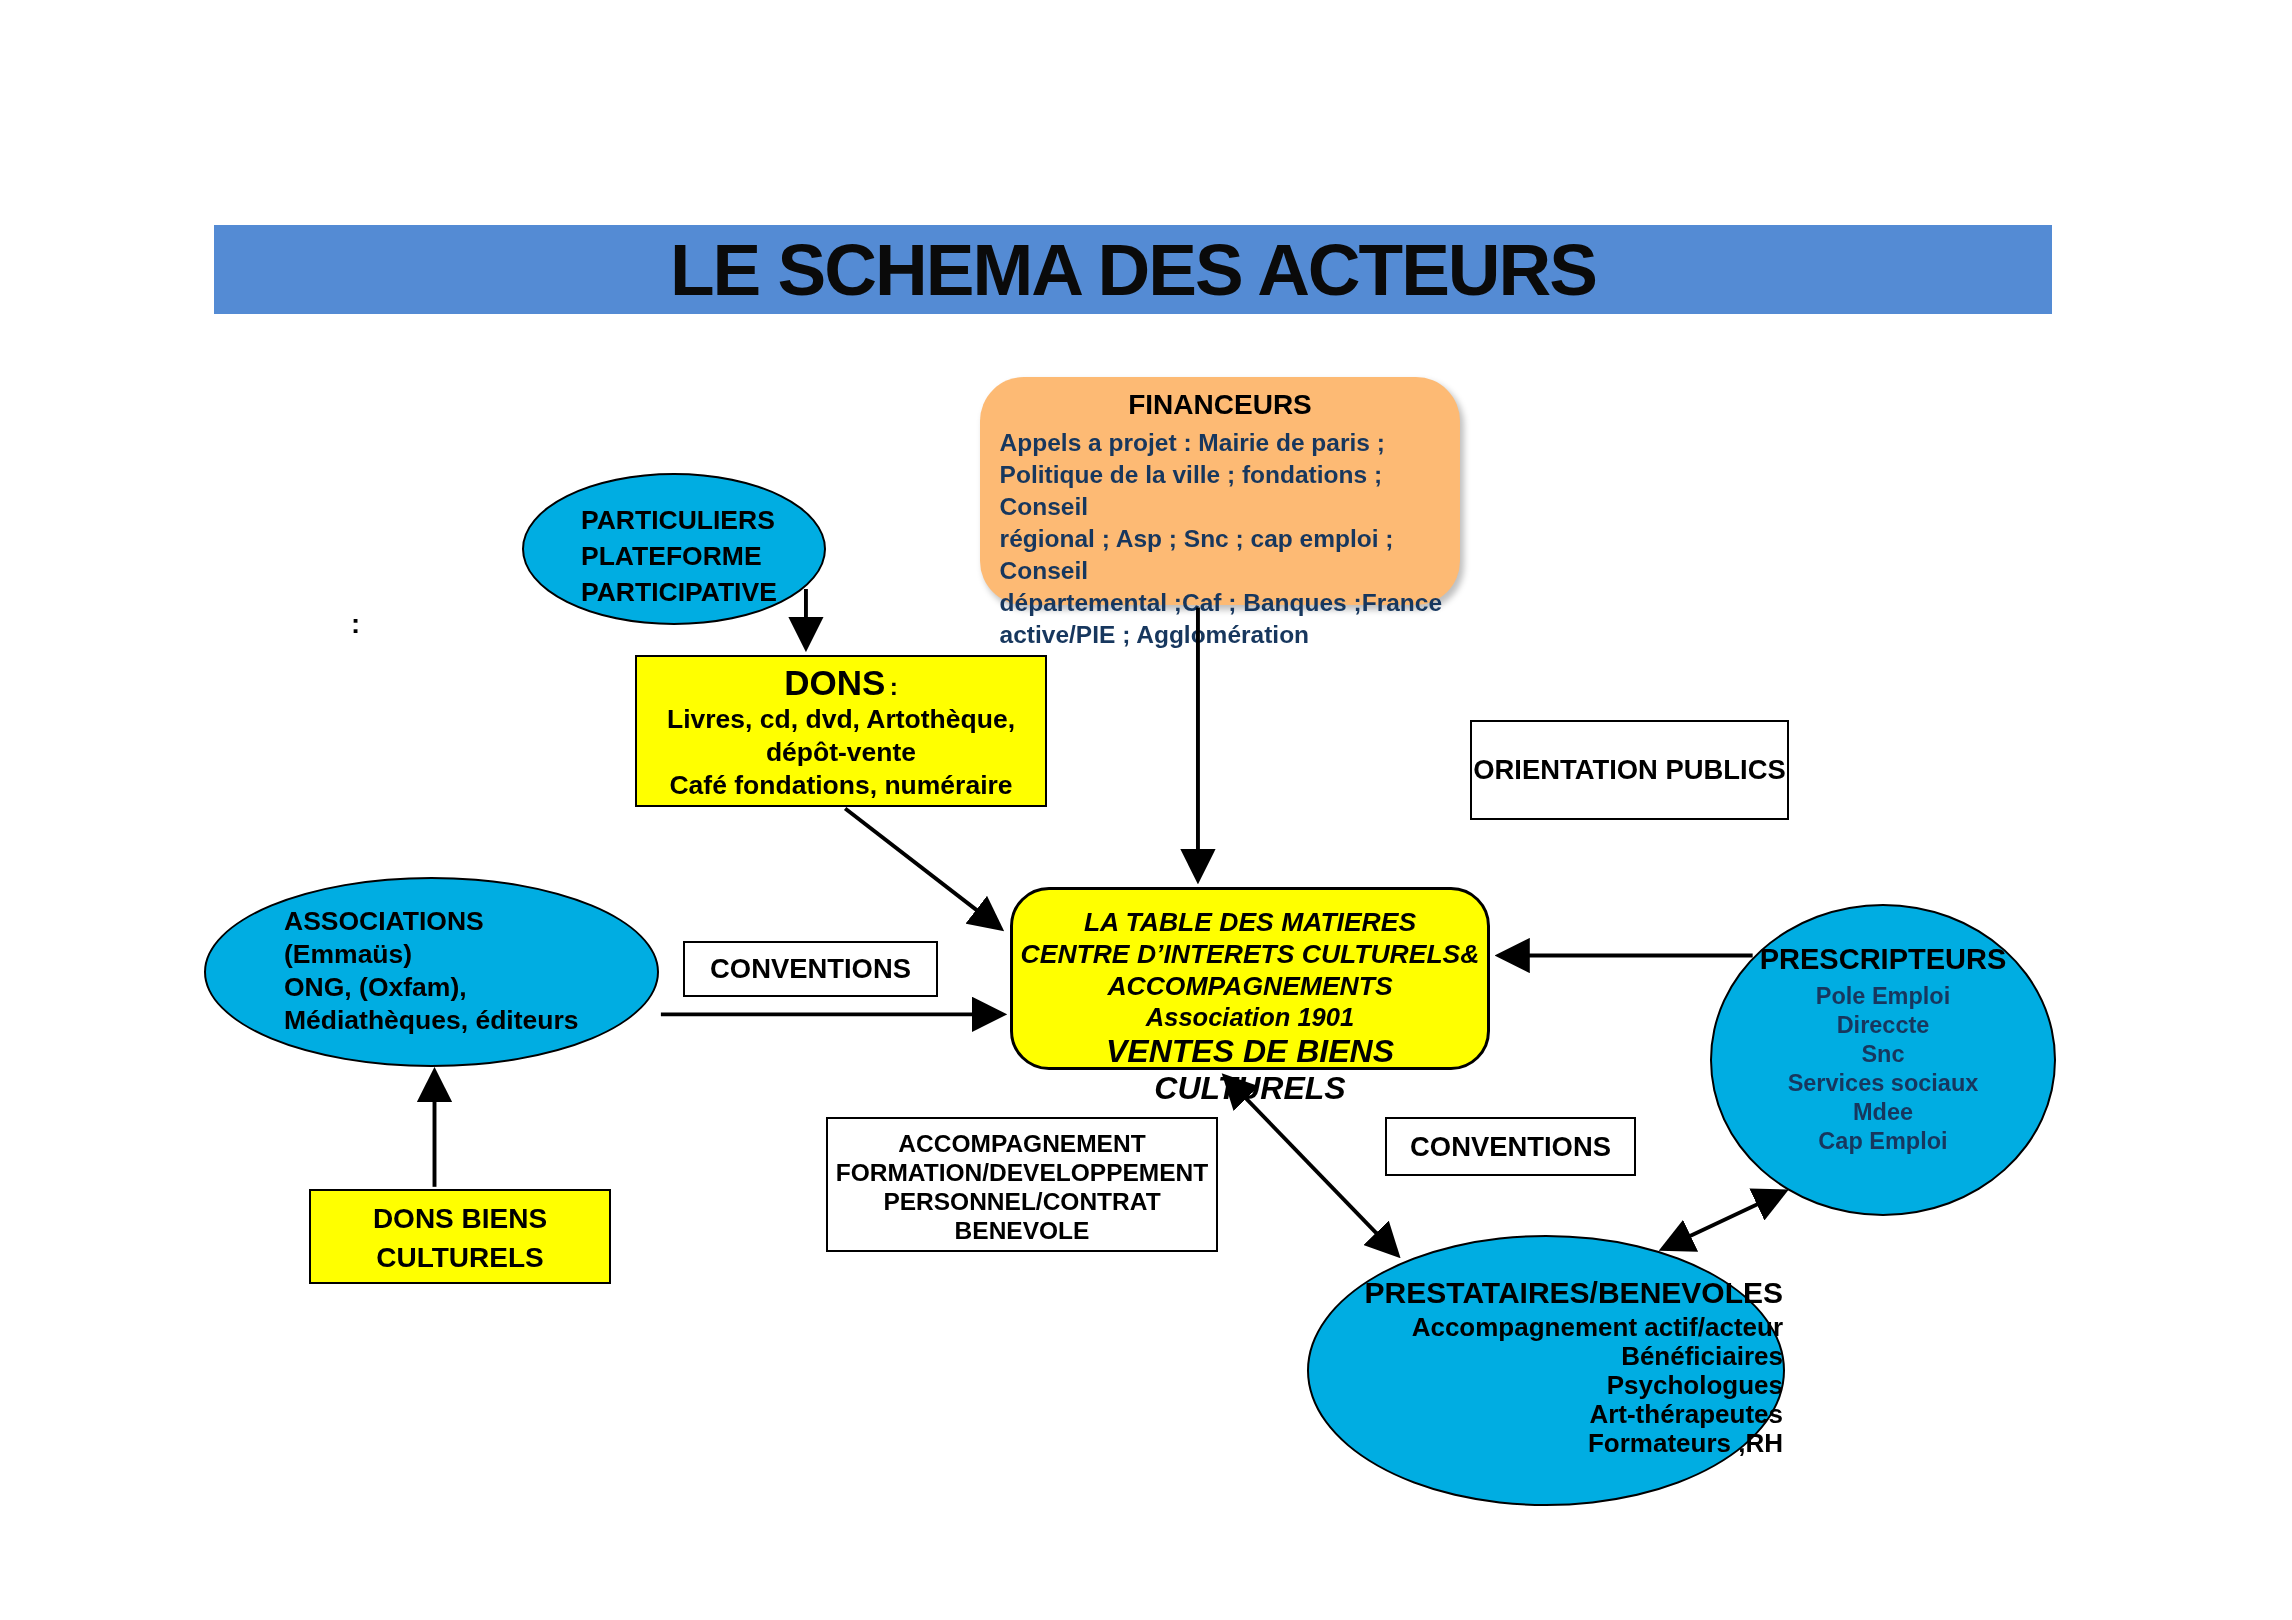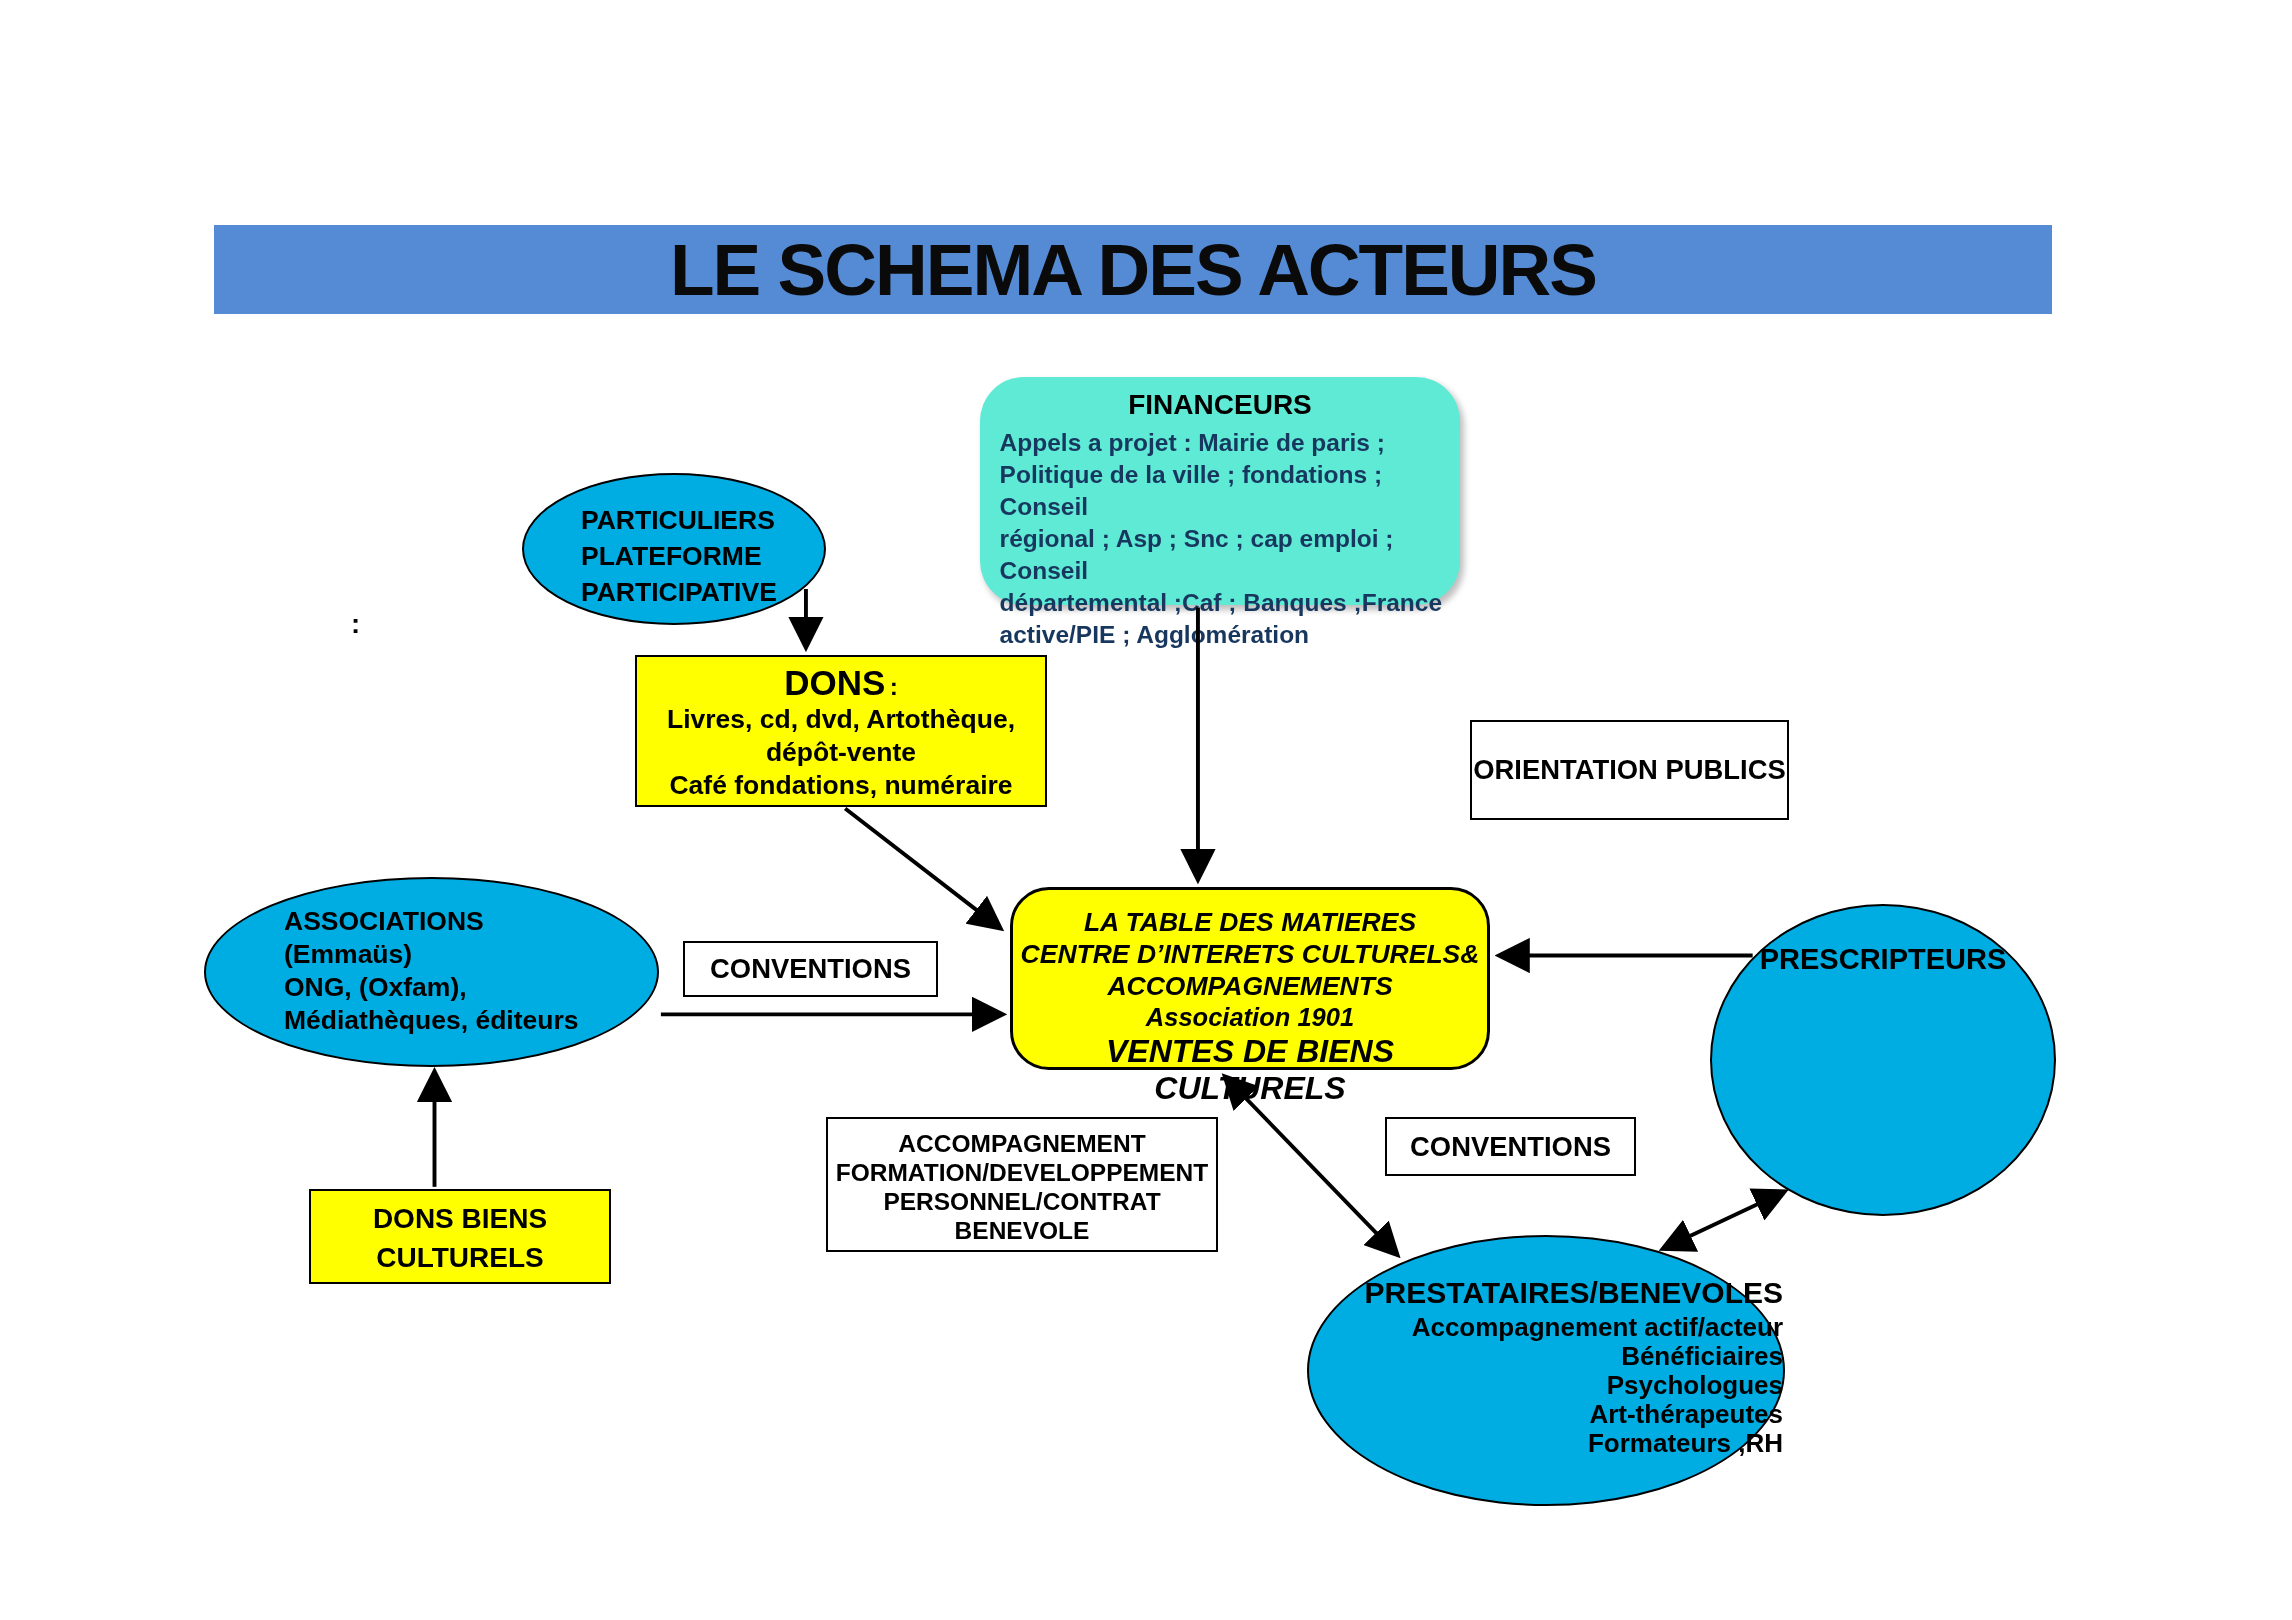--- a/index.html
+++ b/index.html
@@ -9,21 +9,21 @@
   .titlebar{left:214px;top:225px;width:1838px;height:89px;background:#548BD4;
             display:flex;align-items:center;justify-content:center;}
   .titlebar span{font-size:73px;font-weight:bold;color:#0a0a0a;letter-spacing:-2px;}
   .ellipse{border-radius:50%;background:#00ADE2;border:2.9px solid #000;}
   .ybox{background:#FFFF00;border:2.9px solid #000;}
   .wbox{background:#fff;border:2.9px solid #000;display:flex;align-items:center;justify-content:center;}
   .roundy{background:#FFFF00;border:3.9px solid #000;border-radius:39px;font-style:italic;}
   .b{font-weight:bold;color:#000;}
   .navy{color:#17375E;font-weight:bold;}
   
-  .fin{left:980px;top:377px;width:480px;height:228px;border-radius:44px;background:#5eead4;
+  .fin{left:980px;top:377px;width:480px;height:228px;border-radius:44px;background:#fdba74;
        box-shadow:3.9px 4.9px 5.9px rgba(0,0,0,0.25);padding-top:11.8px;}
   .fin-title{text-align:center;font-size:28px;font-weight:bold;color:#000;}
   .fin-body{padding:5.9px 13.7px 0 19.6px;font-size:24.5px;line-height:32px;}
   
   .part{left:522px;top:473px;width:304px;height:152px;padding:27.4px 0 0 57px;
         font-size:26.5px;line-height:36px;}
   
   .dons{left:635px;top:655px;width:412px;height:152px;padding-top:5.9px;text-align:center;}
   .dons-title{font-size:35px;font-weight:bold;color:#000;}
   .dons-colon{font-size:24.5px;font-weight:bold;}
@@ -114,20 +114,28 @@
   <div class="node roundy central">
     <div class="l">LA TABLE DES MATIERES</div>
     <div class="l">CENTRE D’INTERETS CULTURELS&amp;</div>
     <div class="l">ACCOMPAGNEMENTS</div>
     <div class="s">Association 1901</div>
     <div class="big">VENTES DE BIENS CULTURELS</div>
   </div>
 
   <div class="node ellipse presc">
     <div class="presc-title">PRESCRIPTEURS</div>
+    <div class="presc-items navy">
+      <div>Pole Emploi</div>
+      <div>Direccte</div>
+      <div>Snc</div>
+      <div>Services sociaux</div>
+      <div>Mdee</div>
+      <div>Cap Emploi</div>
+    </div>
   </div>
 
   <div class="node accomp">
     <div>ACCOMPAGNEMENT</div>
     <div>FORMATION/DEVELOPPEMENT</div>
     <div>PERSONNEL/CONTRAT</div>
     <div>BENEVOLE</div>
   </div>
 
   <div class="node wbox conv2">

